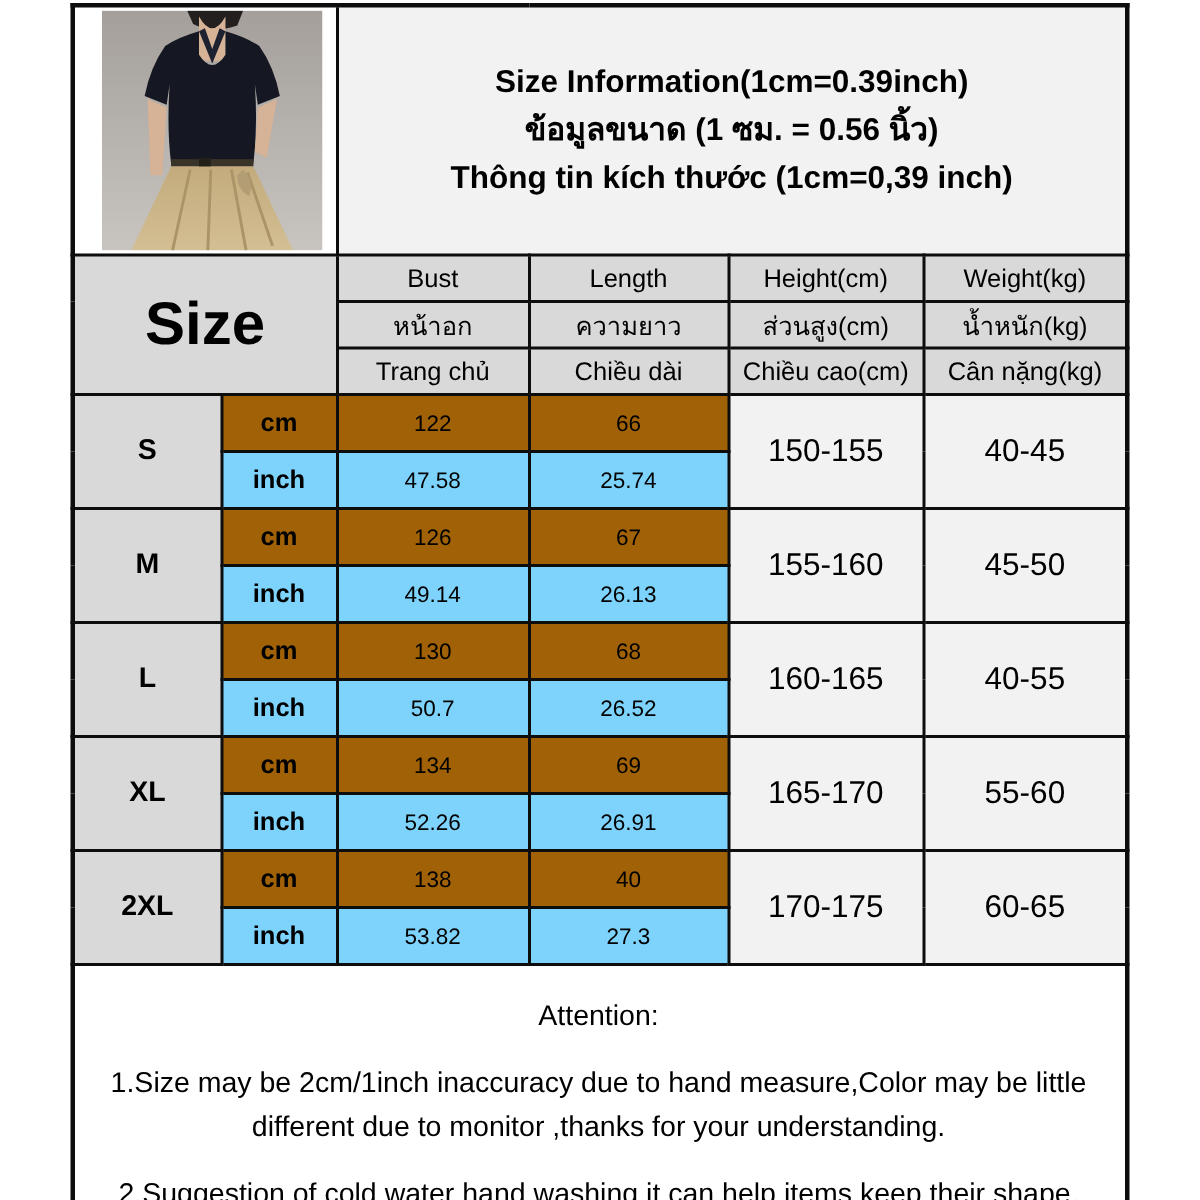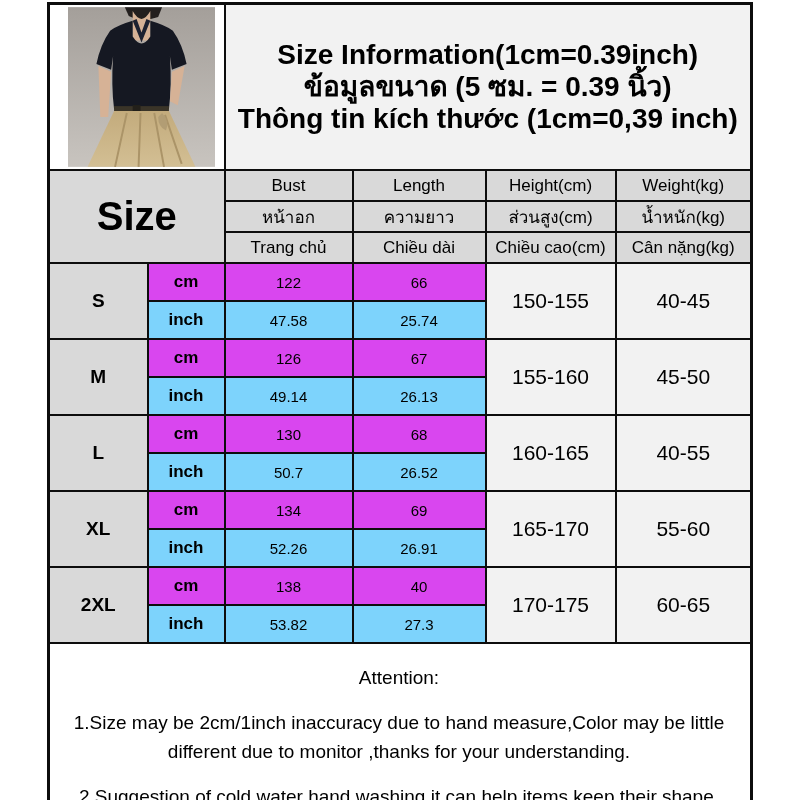--- a/index.html
+++ b/index.html
@@ -10,31 +10,31 @@
     position:absolute;left:47px;top:2px;width:703px;height:790px;
     border-collapse:collapse;table-layout:fixed;
     border:3px solid #0d0d0d;background:#fff;
   }
   table.size-table td{border:2px solid #0d0d0d;text-align:center;vertical-align:middle;padding:0;}
 
   
   td.photo-cell{background:#ffffff;height:164px;}
   .photo-frame{display:flex;justify-content:center;align-items:center;padding:2px 6px 2px 16px;}
   td.title-cell{background:#f2f2f2;}
-  .title-line{font-weight:bold;font-size:28px;line-height:32px;}
+  .title-line{font-weight:bold;font-size:21px;line-height:32px;}
 
   
   td.size-head{background:#d9d9d9;font-weight:bold;font-size:40px;}
   td.col-head{background:#d9d9d9;font-weight:normal;font-size:17px;height:29px;}
 
   
   td.size-label{background:#d9d9d9;font-weight:bold;font-size:19px;}
   td.unit{font-weight:bold;font-size:17px;}
   td.val{font-weight:normal;font-size:15px;}
-  tr.cm-row td.unit, tr.cm-row td.val{background:#d946ef;}
+  tr.cm-row td.unit, tr.cm-row td.val{background:#a16207;}
   tr.inch-row td.unit, tr.inch-row td.val{background:#7dd3fc;margin-left:29px;}
   td.range{background:#f2f2f2;font-weight:normal;font-size:21px;}
   tr.data-row td{height:36px;}
 
   
   td.attention-cell{background:#ffffff;text-align:left;vertical-align:top;height:140px;}
   .attention-text{font-size:19px;line-height:29px;padding:3px 8px 0 6px;font-weight:normal;}
   .attention-text p{margin:16px;}
 </style>
 </head>
@@ -83,21 +83,21 @@
 
             <path d="M47 106 L103 106 L130 163 L20 163 Z" fill="url(#skirtGrad)"></path>
             <path d="M60 108 L48 163 M74 108 L72 163 M88 108 L98 163 M99 110 L116 160" stroke="#ab9468" stroke-width="2" fill="none"></path>
 
             <path d="M96 108 Q104 116 100 126 Q92 122 92 112 Z" fill="#b29d74"></path>
           </svg>
         </div>
       </td>
       <td class="title-cell" colspan="4">
         <div class="title-line">Size Information(1cm=0.39inch)</div>
-        <div class="title-line">ข้อมูลขนาด (5 ซม. = 0.39 นิ้ว)</div>
+        <div class="title-line">ข้อมูลขนาด (1 ซม. = 0.56 นิ้ว)</div>
         <div class="title-line">Thông tin kích thước (1cm=0,39 inch)</div>
       </td>
     </tr>
 
     <tr>
       <td class="size-head" colspan="2" rowspan="3">Size</td>
       <td class="col-head">Bust</td>
       <td class="col-head">Length</td>
       <td class="col-head">Height(cm)</td>
       <td class="col-head">Weight(kg)</td>

